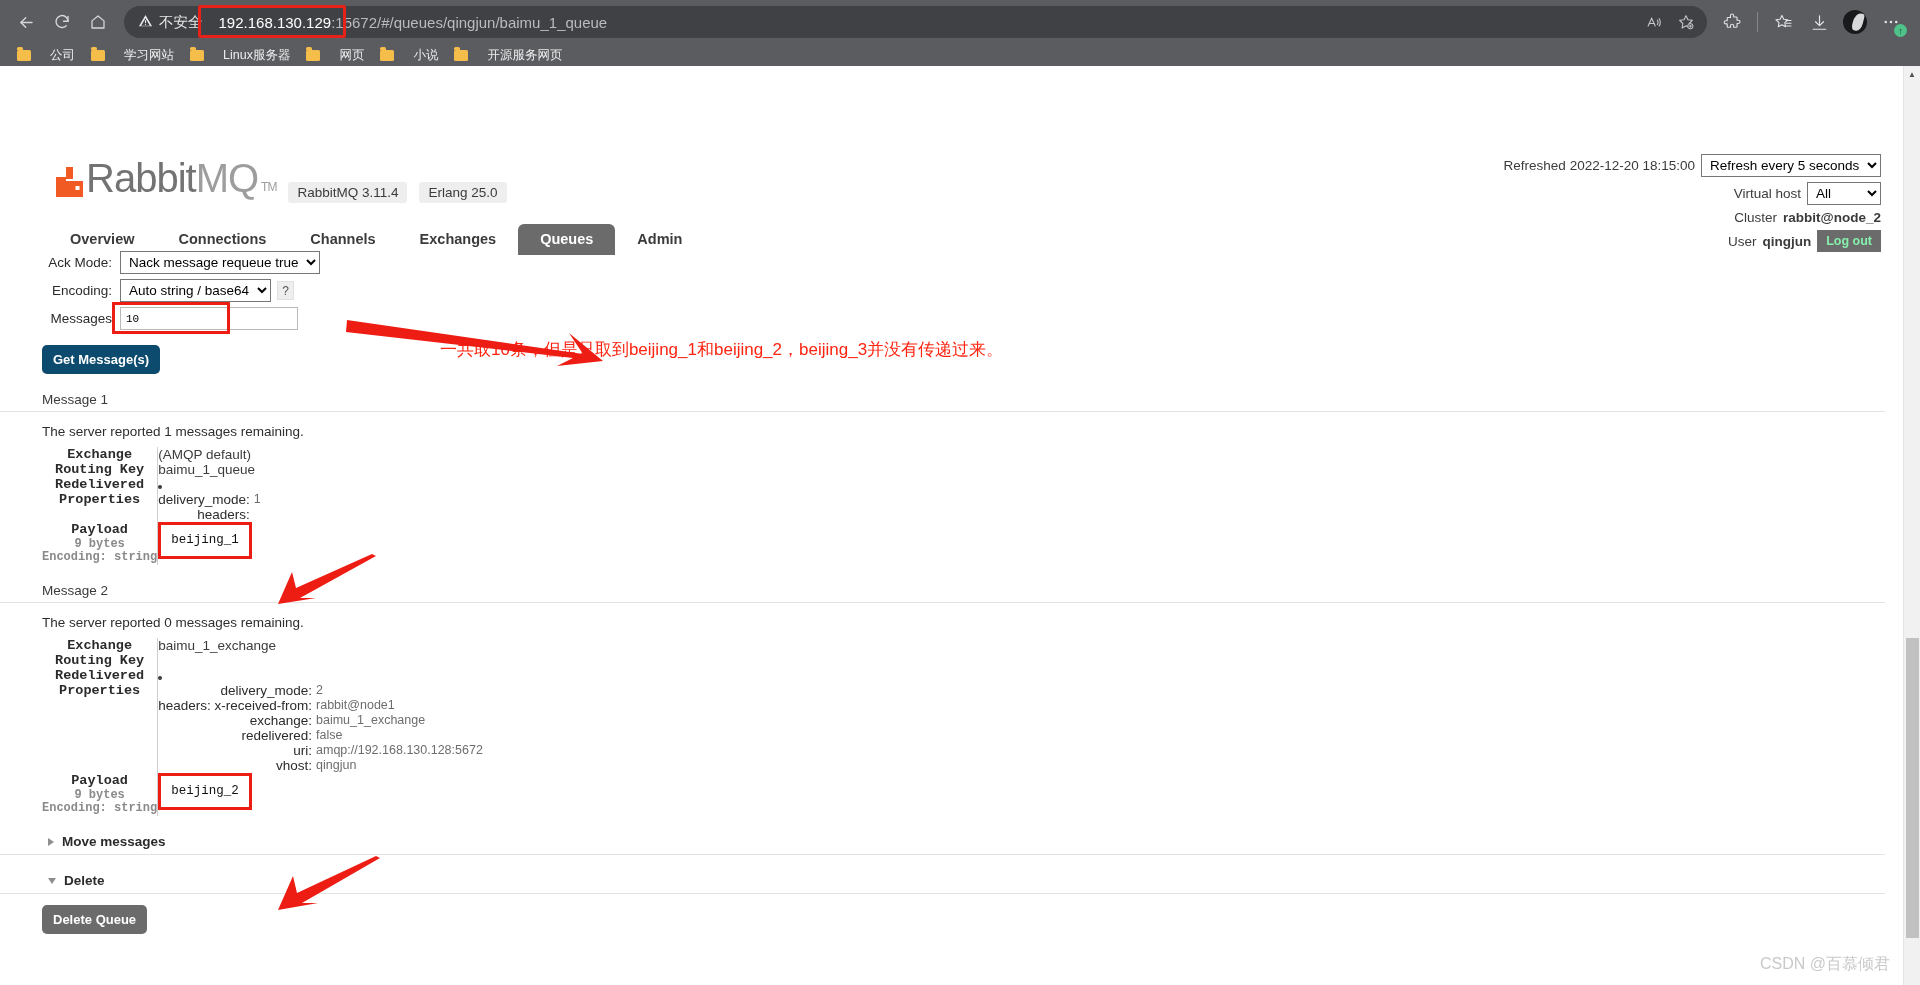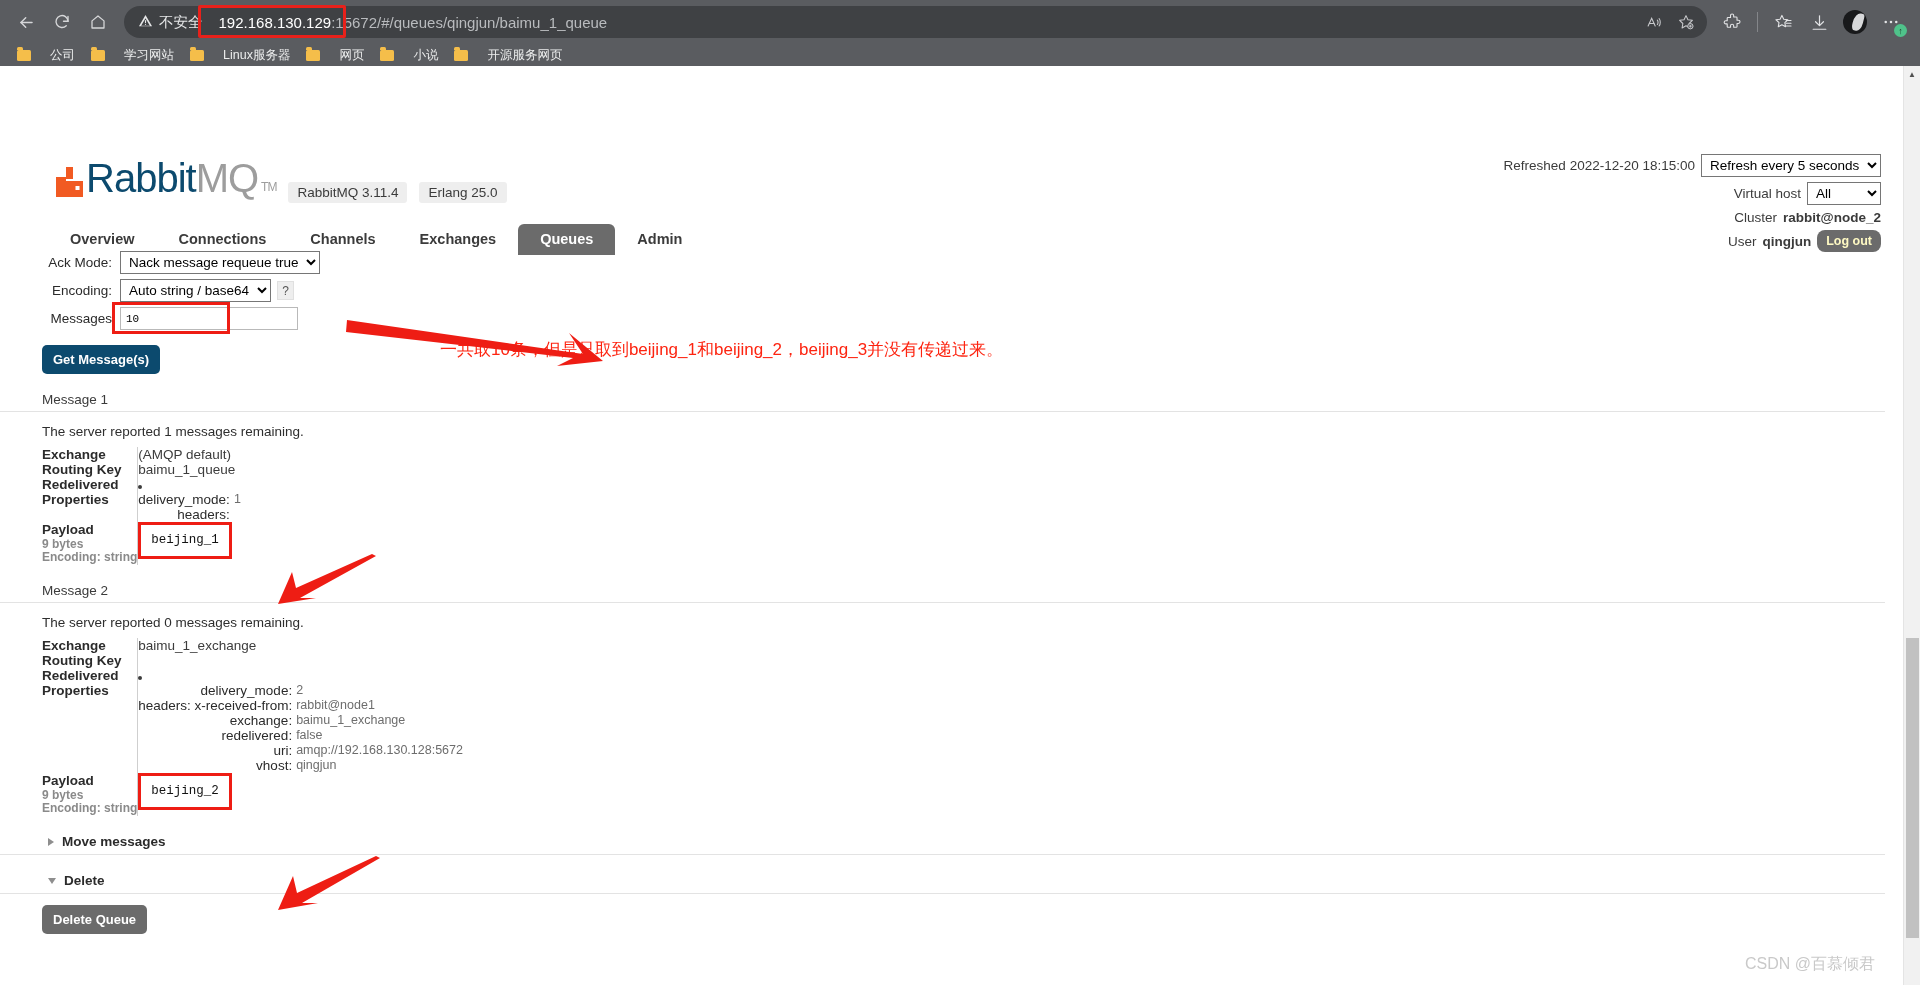--- a/index.html
+++ b/index.html
@@ -187,21 +187,21 @@
     font-size: 40px;
     letter-spacing: -1px;
     line-height: 1;
   }
   .logo-mark {
     width: 27px; height: 30px;
     margin-right: 3px;
     position: relative;
     flex: 0 0 auto;
   }
-  .logo-rabbit { color: #0c4a6e; font-weight: 400; }
+  .logo-rabbit { color: #737373; font-weight: 400; }
   .logo-mq { color: #9d9d9d; font-weight: 400; }
   .logo-tm { color: #9d9d9d; font-size: 12px; margin-left: 3px; align-self: flex-end; padding-bottom: 5px;}
   .pill {
     background: #eeeeee;
     color: #3b3b3b;
     font-size: 13.5px;
     padding: 3px 9px;
     border-radius: 3px;
     white-space: nowrap;
   }
@@ -225,25 +225,25 @@
     padding: 2px 4px;
     border: 1px solid #767676;
     background: #ffffff;
     color: #000;
     border-radius: 0;
     height: 23px;
   }
   .bold { font-weight: bold; }
   .logout-btn {
     background: #6b6b6b;
-    color: #fef9c3;
+    color: #86efac;
     font-size: 12.5px;
     font-weight: bold;
     border: none;
-    border-radius: 8px;
+    border-radius: 0;
     padding: 4px 9px;
     font-family: "Liberation Sans", sans-serif;
     cursor: pointer;
   }
 
   
   .tabs {
     position: absolute;
     left: 48px; top: 158px;
     display: flex;
@@ -345,26 +345,27 @@
   table.kv {
     border-collapse: collapse;
     margin-left: 42px;
     font-size: 13.5px;
   }
   table.kv td {
     padding: 0;
     vertical-align: top;
   }
   td.k {
-    text-align: left;
+    text-align: center;
     font-weight: bold;
     color: #2b2b2b;
     width: 88px;
     padding: 2px 12px 2px 0;
     white-space: nowrap;
+    font-family: Liberation Mono, monospace;
   }
   td.v {
     border-left: 1px solid #cfcfcf;
     padding: 2px 0 2px 12px;
     color: #3c3c3c;
   }
   .dim { color: #6d6d6d; }
   .redelivered-dot {
     display: inline-block;
     width: 4px; height: 4px;
@@ -453,21 +454,21 @@
     left: 112px; top: 236px;
     width: 118px; height: 32px;
     border: 3px solid #ee1d14;
     pointer-events: none;
   }
   .arrow { position: absolute; pointer-events: none; }
 
   
   .watermark {
     position: absolute;
-    right: 28px; bottom: 10px;
+    right: 13px; bottom: 10px;
     color: #c9c9c9;
     font-size: 16px;
     white-space: nowrap;
   }
 
   
   .scrollbar {
     position: absolute;
     right: 0; top: 66px;
     width: 17px; height: 919px;

